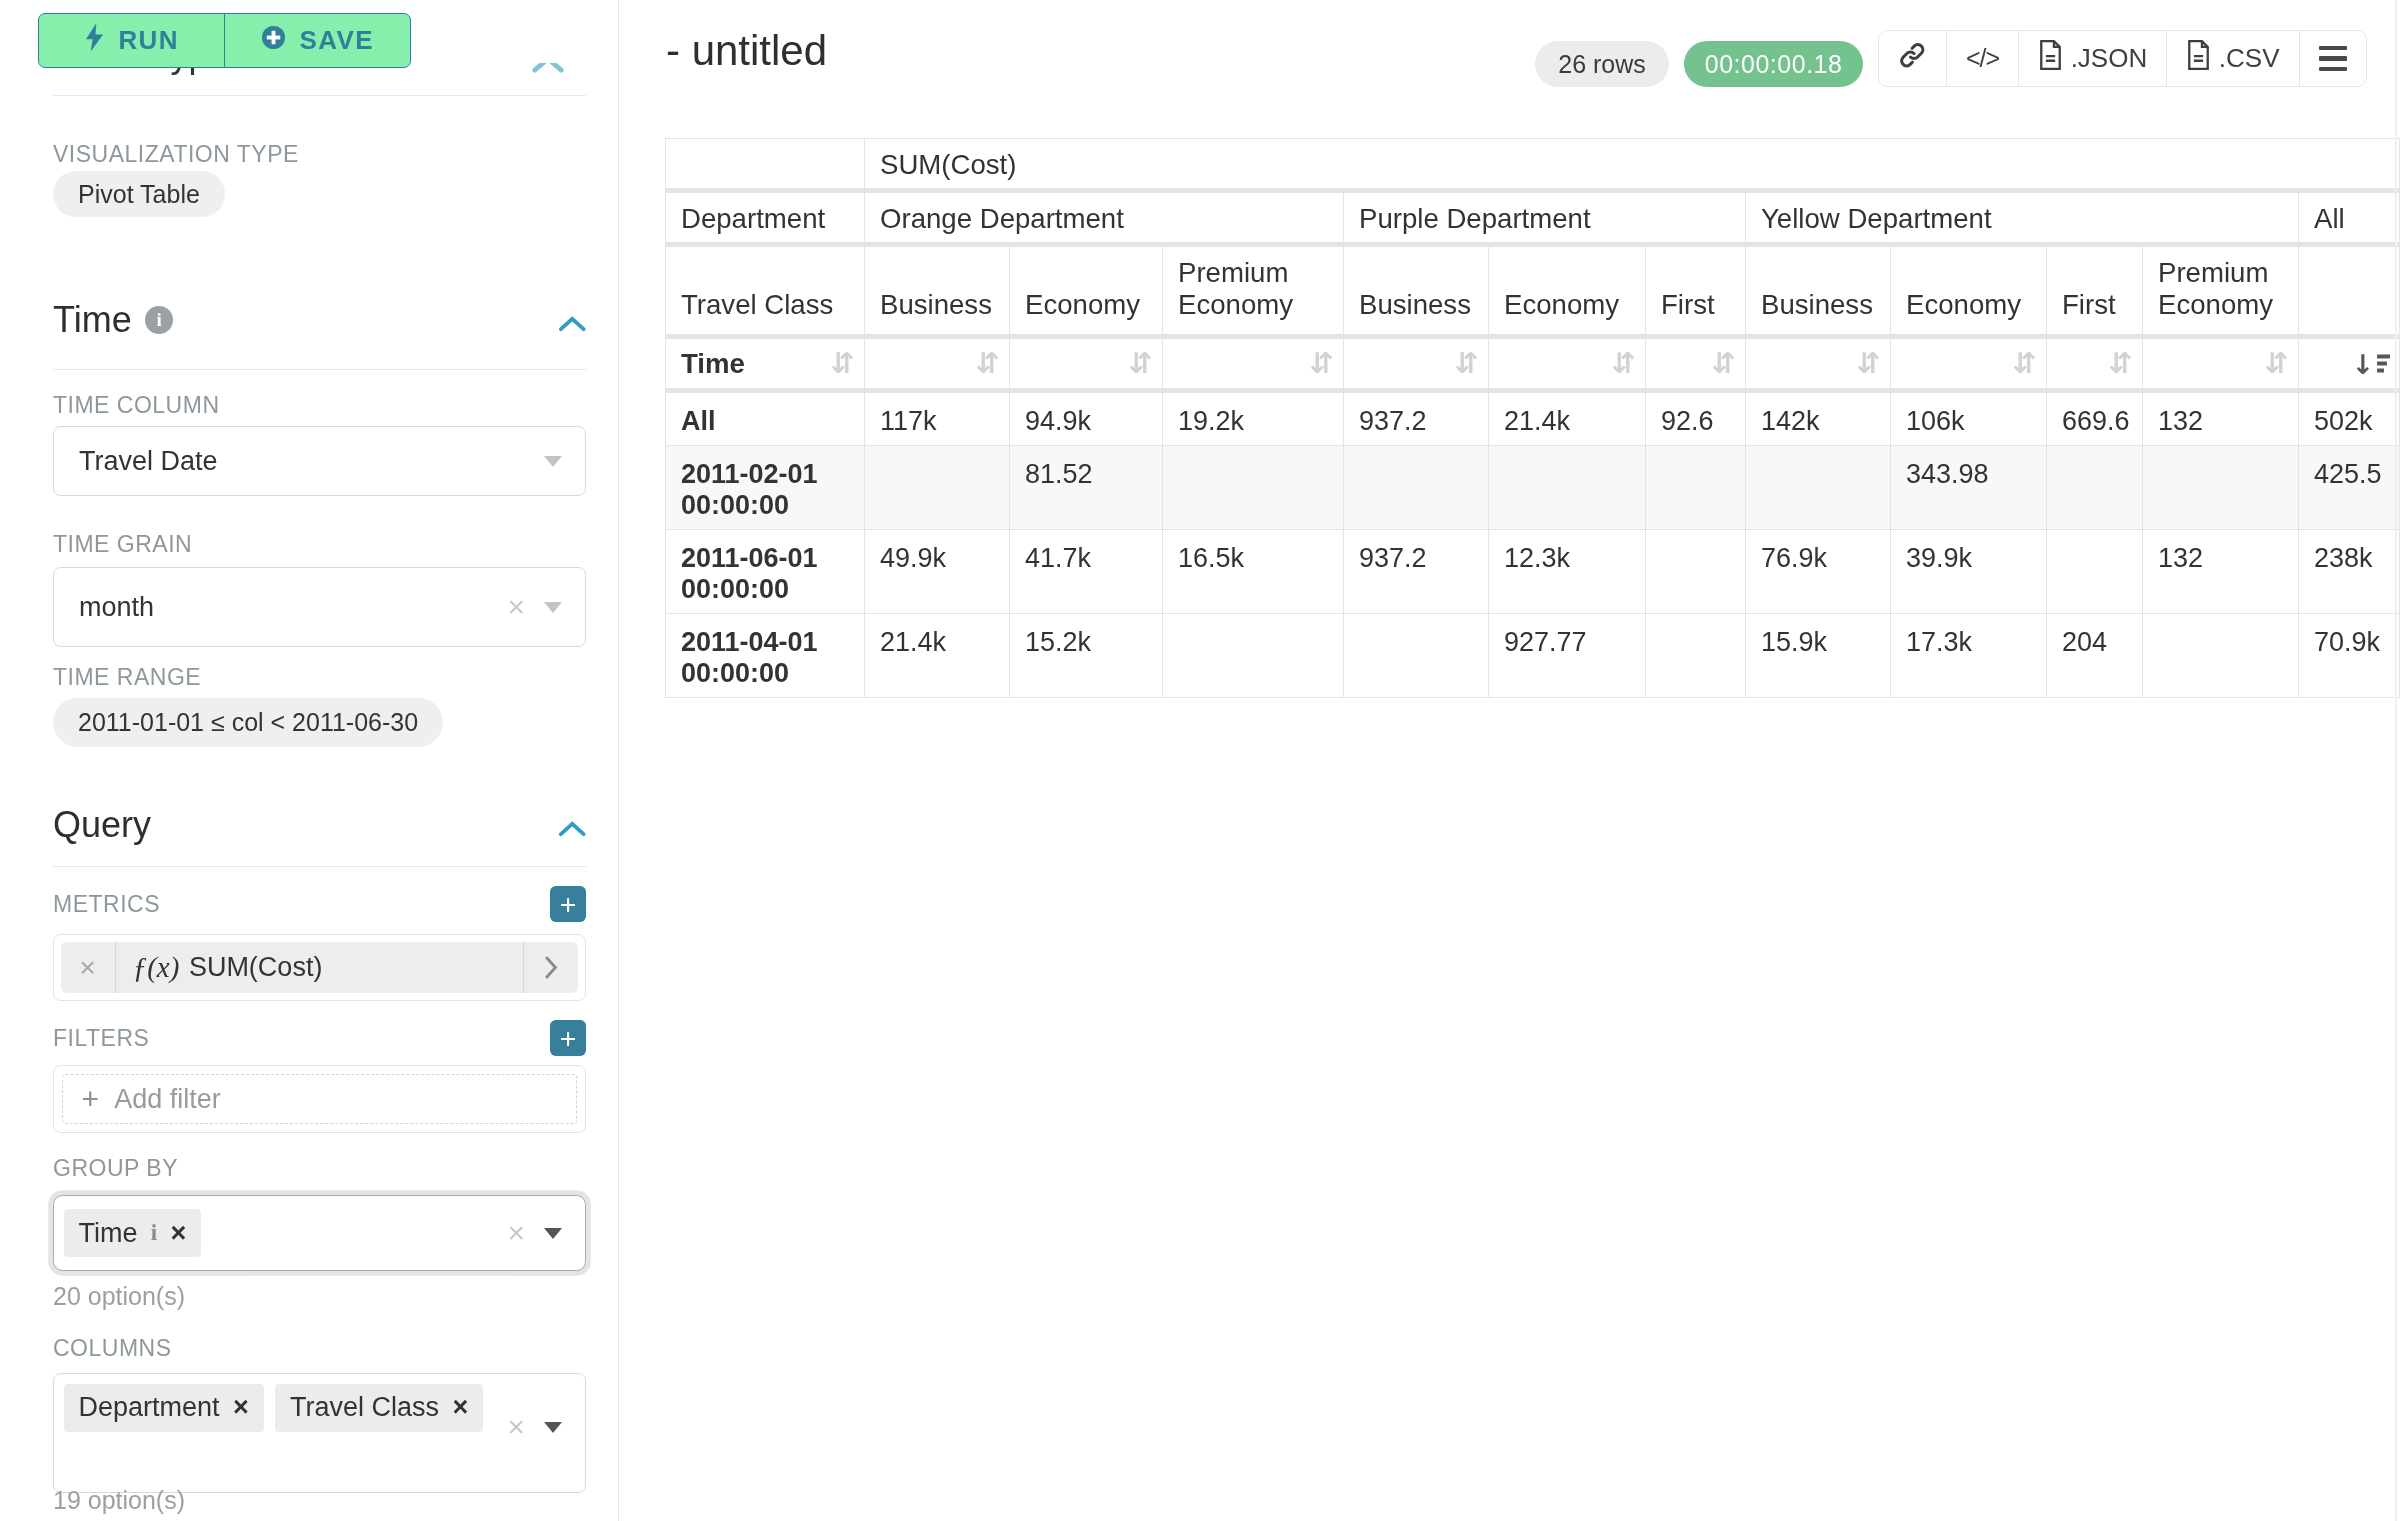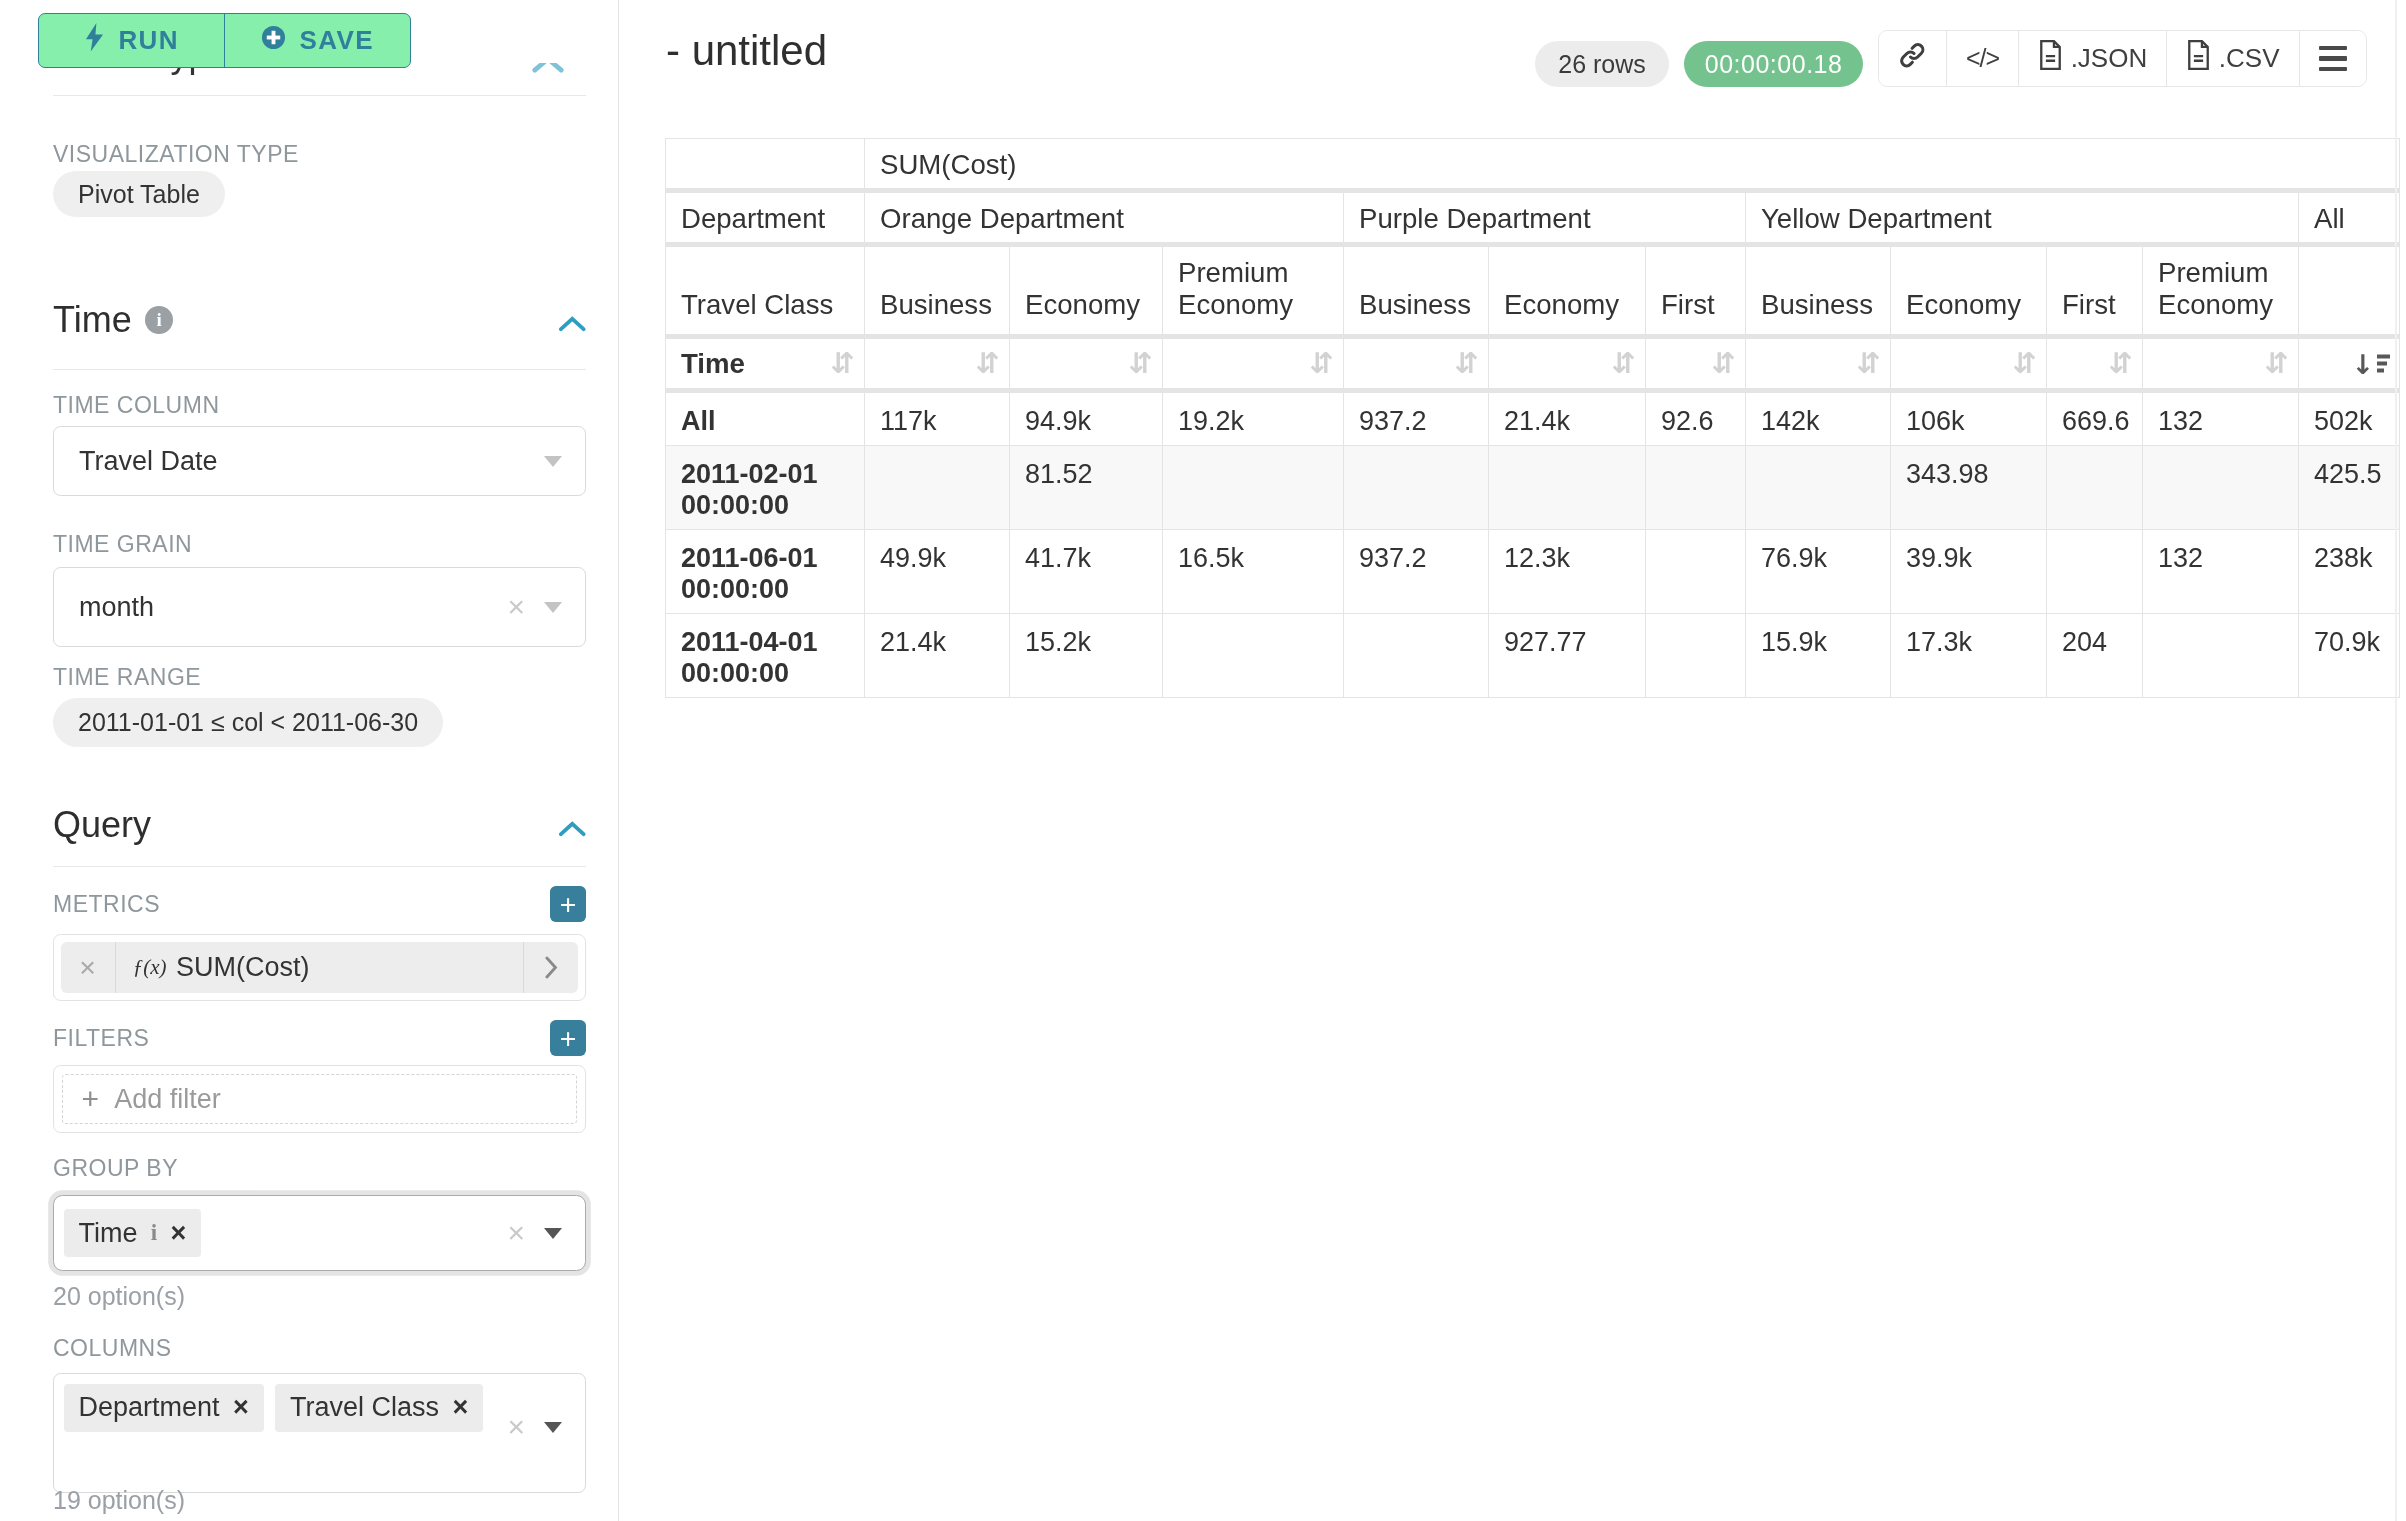--- a/index.html
+++ b/index.html
@@ -39,21 +39,21 @@
   .caret.dark { border-top-color:#555; }
 
   .label-row { position:absolute; left:53px; width:533px; display:flex; align-items:center; }
   .label-row .lbl { font-size:23px; letter-spacing:0.5px; color:#8e979c; }
   .label-row .spacer { flex:1; }
   .plus-btn { width:36px; height:36px; border-radius:5.7px; background:#377f9b; color:#fff; display:flex; align-items:center; justify-content:center; font-size:28.5px; line-height:1; cursor:pointer; border:none; font-family:inherit; }
 
   .metric-box { position:absolute; left:53px; top:934px; width:533px; height:67px; border:1.9px solid #e2e2e2; border-radius:7.6px; background:#fff; padding:6.7px; }
   .metric-pill { display:flex; align-items:center; height:100%; background:#ededed; border-radius:5.7px; cursor:pointer; }
   .metric-pill .mx { width:55px; display:flex; align-items:center; justify-content:center; font-size:28.5px; color:#a9a9a9; border-right:1.9px solid #d8d8d8; align-self:stretch; cursor:pointer; }
-  .metric-pill .fx { font-family:"Liberation Serif",serif; font-style:italic; font-size:21px; color:#333; margin:0 9.5px 0 17px; }
+  .metric-pill .fx { font-family:"Liberation Serif",serif; font-style:italic; font-size:29px; color:#333; margin:0 9.5px 0 17px; }
   .metric-pill .mname { font-size:27px; color:#333; }
   .metric-pill .grow { flex:1; }
   .metric-pill .mchev { width:55px; display:flex; align-items:center; justify-content:center; border-left:1.9px solid #d8d8d8; align-self:stretch; cursor:pointer; }
 
   .filter-box { position:absolute; left:53px; top:1065px; width:533px; height:68px; border:1.9px solid #e2e2e2; border-radius:7.6px; background:#fff; padding:7.6px; }
   .filter-dashed { height:100%; border:1.9px dashed #d4d4d4; border-radius:3.8px; display:flex; align-items:center; gap:15px; padding-left:19px; color:#9a9a9a; font-size:27px; cursor:pointer; }
   .filter-dashed .fplus { font-size:30px; color:#8f8f8f; line-height:1; }
 
   .tag { display:inline-flex; align-items:center; gap:13.3px; background:#ececec; border-radius:3.8px; padding:0 15px; height:48px; font-size:27px; color:#333; cursor:pointer; }
   .tag .tinfo { font-family:"Liberation Serif",serif; font-weight:700; font-size:23px; color:#8a8a8a; }

